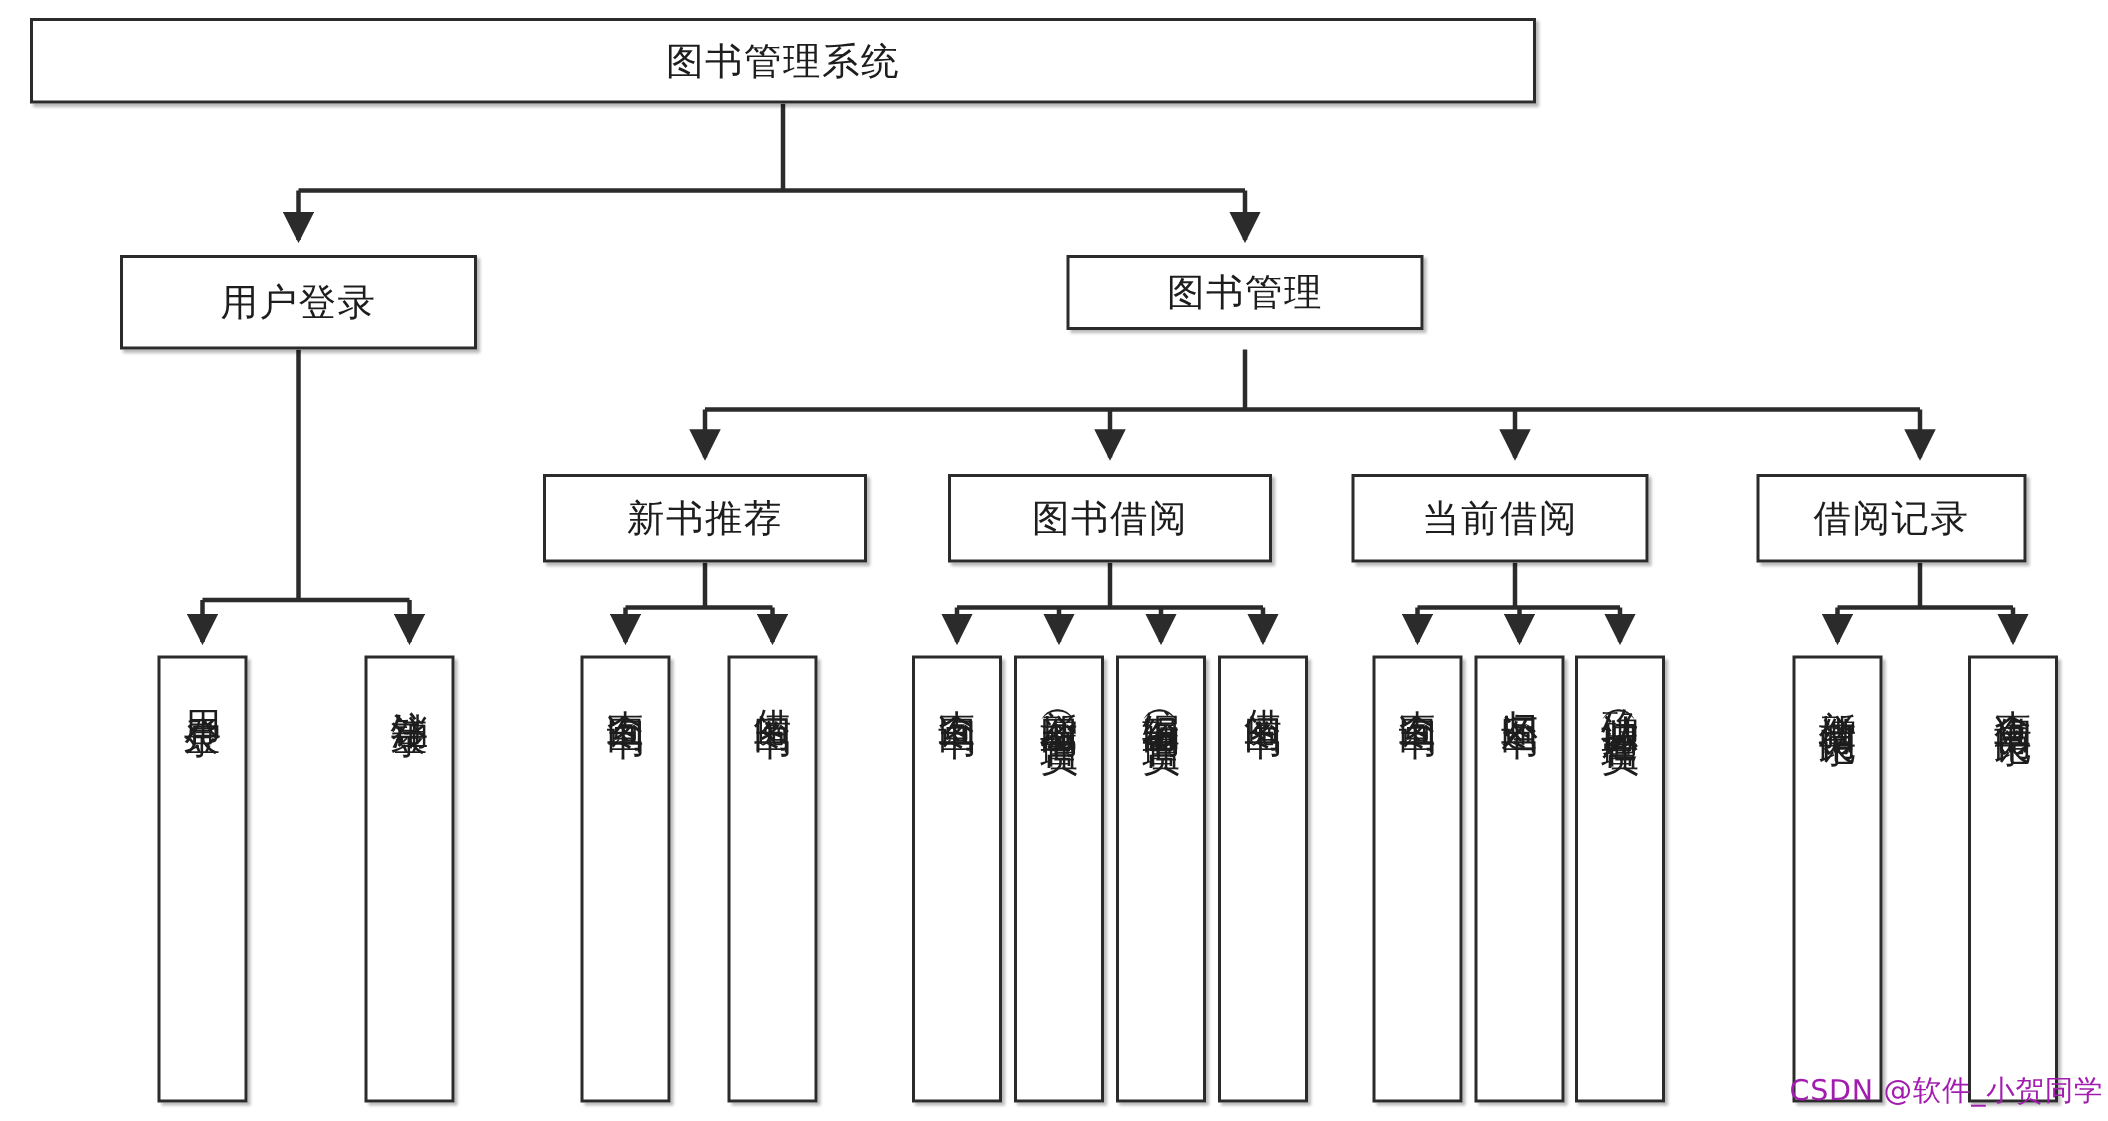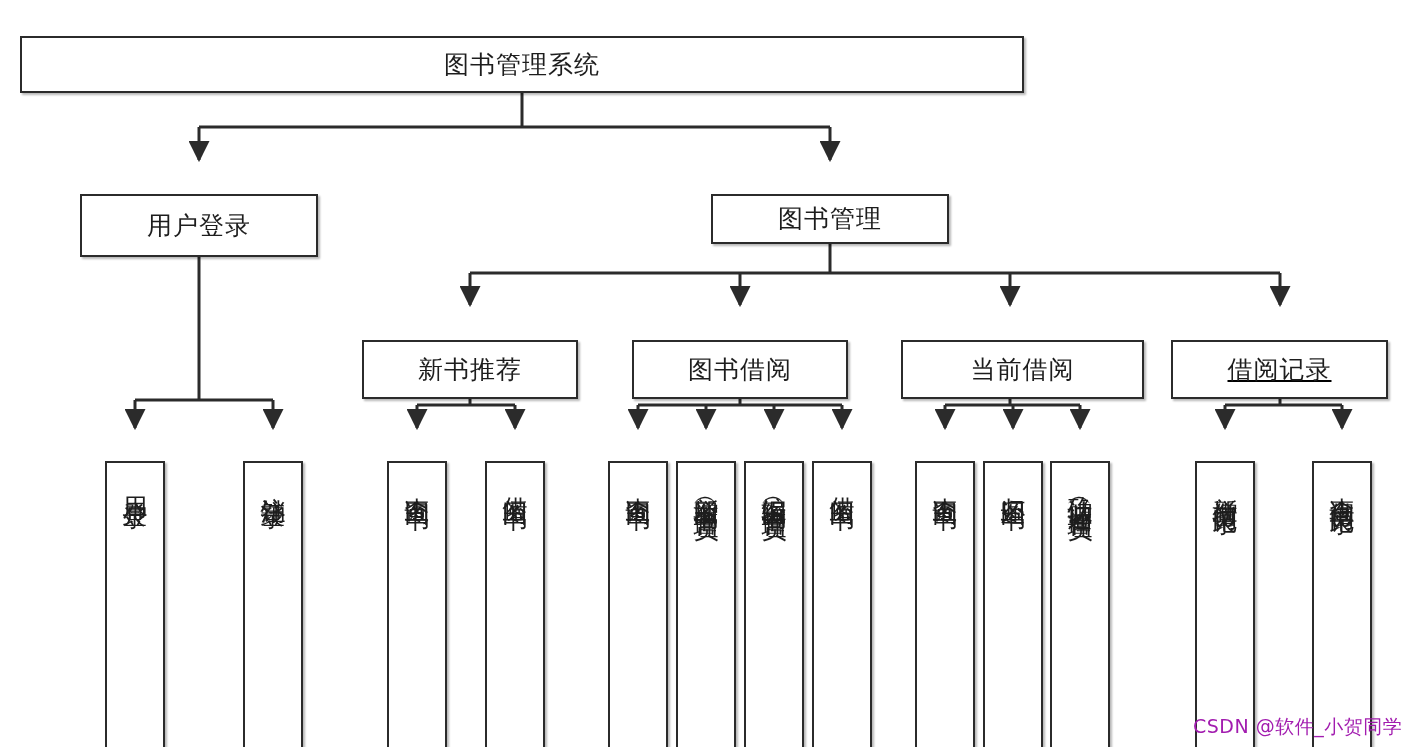--- a/index.html
+++ b/index.html
@@ -19,21 +19,20 @@
   }
   .node {
     position: absolute;
     box-sizing: border-box;
     background: #ffffff;
     border: 2.5px solid #2b2b2b;
     box-shadow: 2px 2px 2px rgba(0,0,0,0.28);
     display: flex;
     align-items: center;
     justify-content: center;
-    margin-top: 24px;
   }
   .node .label {
     color: #1d1d1d;
     font-size: 25px;
     line-height: 1.18;
     letter-spacing: 1px;
     white-space: nowrap;
     text-align: center;
   }
   
@@ -130,24 +129,24 @@
   <div class="node" id="node-l2-1" style="left: 711px; top: 170px; width: 238px; height: 50px;">
     <span class="label">图书管理</span>
   </div>
 
   <div class="node" id="node-l3-1" style="left: 632px; top: 316px; width: 216px; height: 59px;">
     <span class="label">图书借阅</span>
   </div>
   <div class="node" id="node-l3-0" style="left: 362px; top: 316px; width: 216px; height: 59px;">
     <span class="label">新书推荐</span>
   </div>
-  <div class="node" id="node-l3-2" style="left: 901px; top: 316px; width: 243px; height: 59px;">
+  <div class="node" id="node-l3-2" style="left: 901px; top: 316px; width: 198px; height: 59px;">
     <span class="label">当前借阅</span>
   </div>
-  <div class="node" id="node-l3-3" style="left: 1171px; top: 316px; width: 217px; height: 59px; text-decoration: underline;">
+  <div class="node" id="node-l3-3" style="left: 1171px; top: 316px; width: 180px; height: 59px;">
     <span class="label">借阅记录</span>
   </div>
 
   <div class="node vertical" id="node-leaf-0" style="left: 105px; top: 437px; width: 60px; height: 298px;">
     <span class="label">用户登录</span>
   </div>
   <div class="node vertical" id="node-leaf-1" style="left: 243px; top: 437px; width: 60px; height: 298px;">
     <span class="label">注销登录</span>
   </div>
   <div class="node vertical" id="node-leaf-2" style="left: 387px; top: 437px; width: 60px; height: 298px;">

